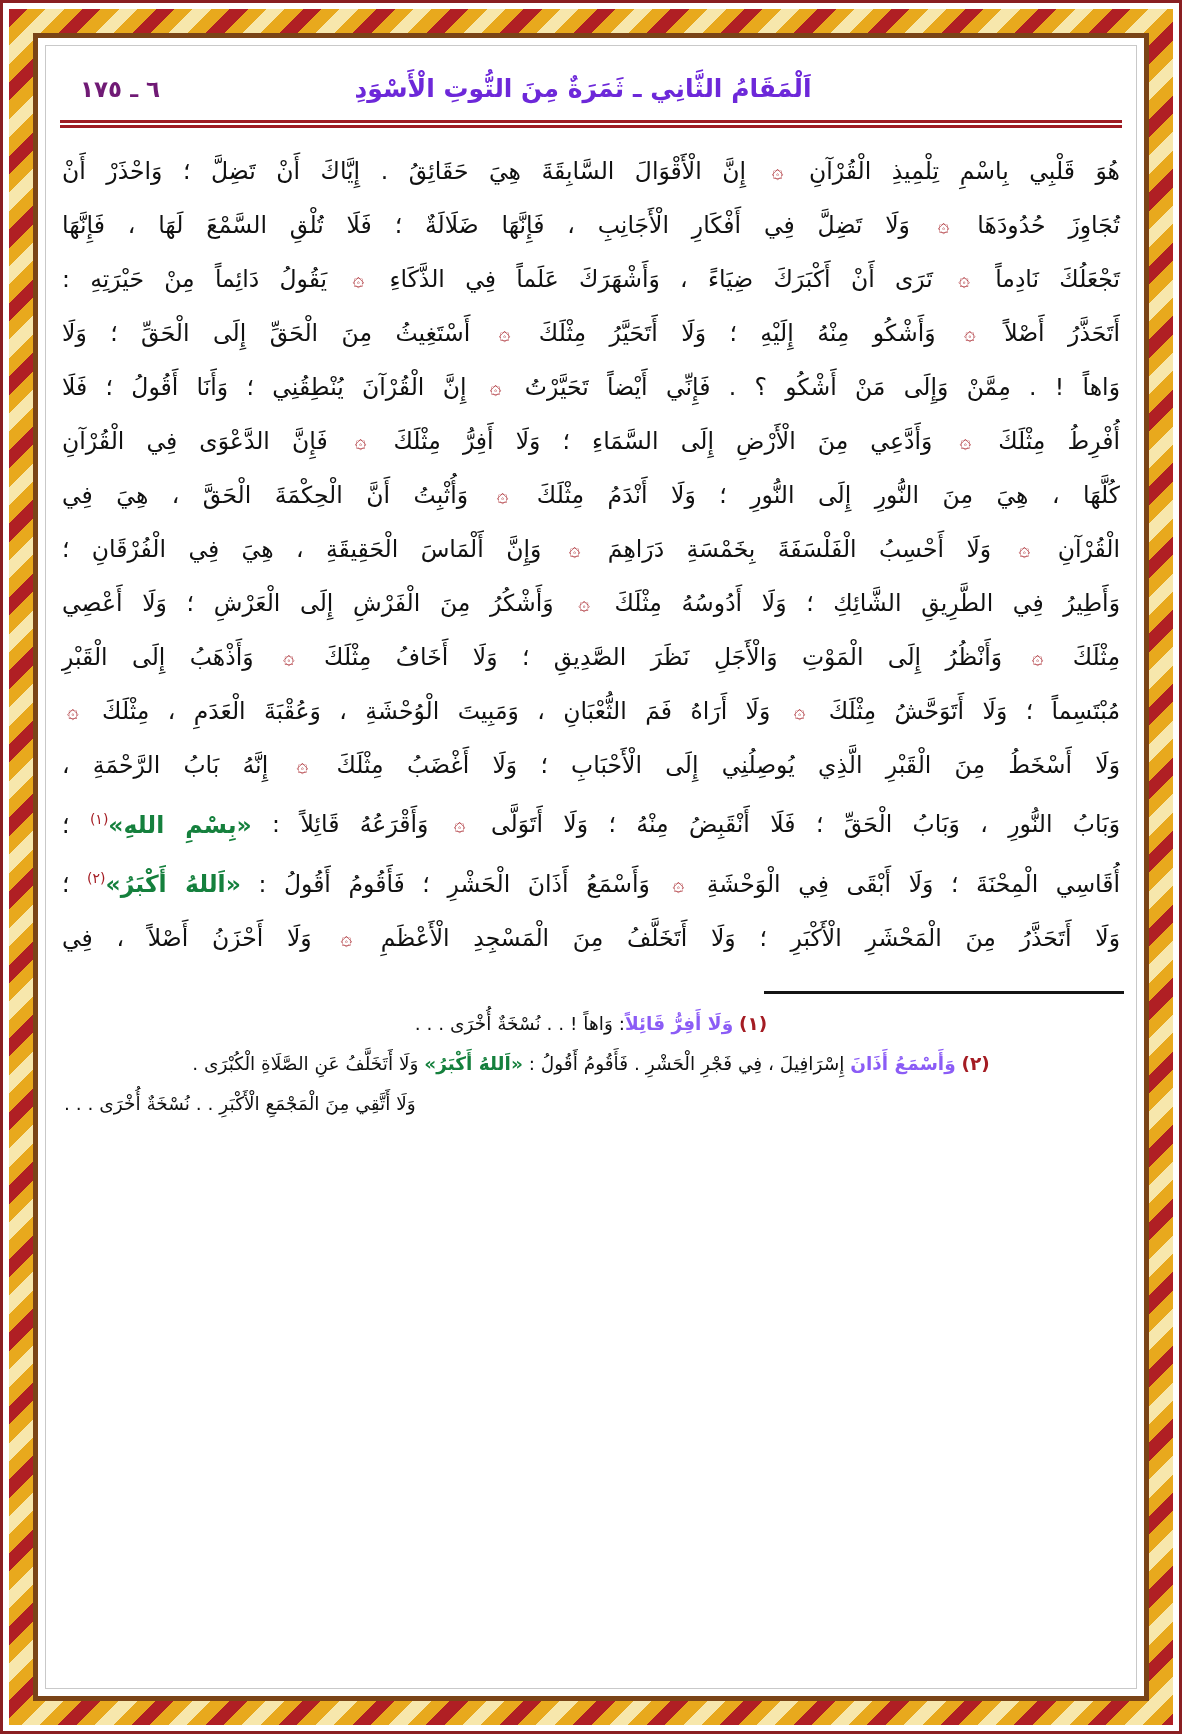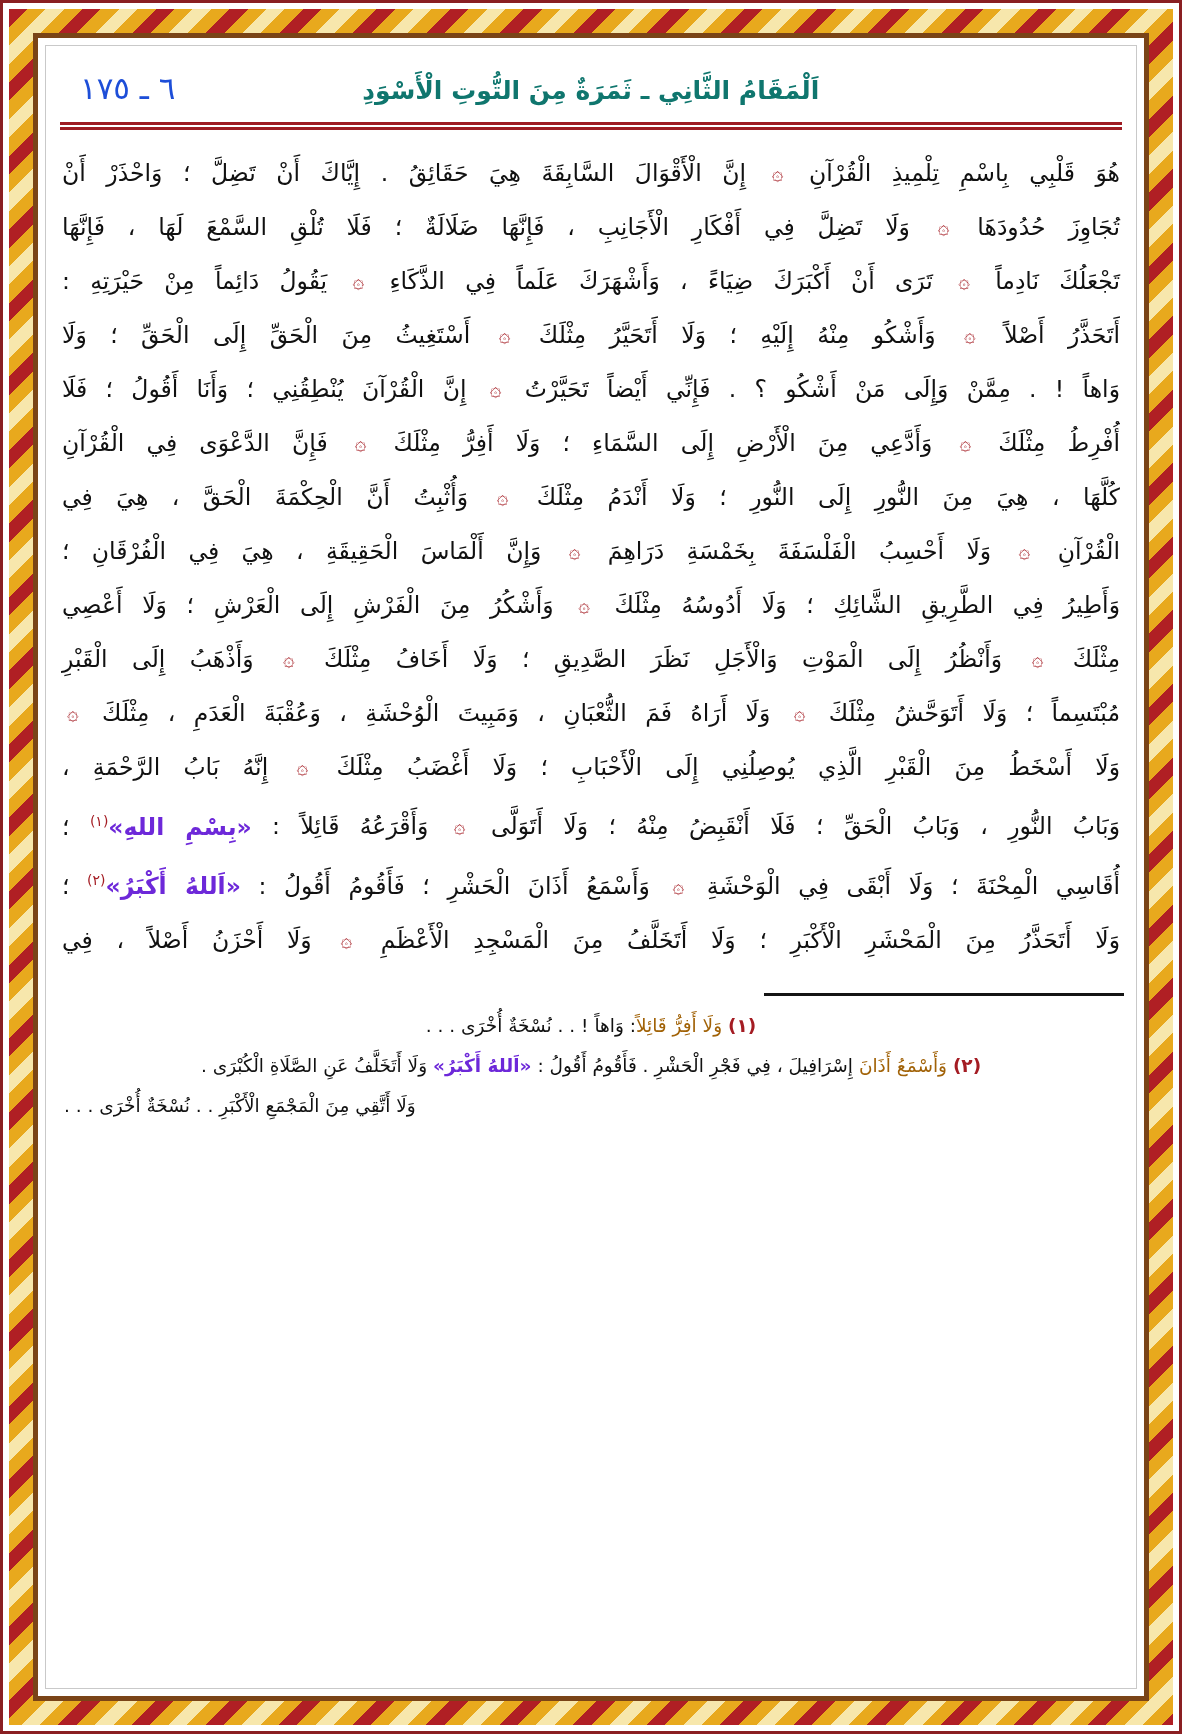--- a/index.html
+++ b/index.html
@@ -95,34 +95,34 @@
   .header-row {
     display: flex;
     flex-direction: row;
     align-items: baseline;
     justify-content: space-between;
     padding: 18px 8px 2px 8px;
     direction: rtl;
   }
 
   .header-title {
-    color: #0f766e;
+    color: #6d28d9;
     font-size: 25px;
     font-weight: bold;
     white-space: nowrap;
     line-height: 1.5;
     flex: 1 1 auto;
     text-align: center;
     padding-right: 110px;
   }
 
   .header-pageno {
-    color: #1d4ed8;
-    font-size: 31px;
-    font-weight: normal;
+    color: #701a75;
+    font-size: 23px;
+    font-weight: bold;
     white-space: nowrap;
     letter-spacing: 1px;
     flex: 0 0 auto;
     padding-left: 14px;
   }
 
   .header-rule {
     margin: 10px 2px 0 2px;
     border: 0;
     border-top: 3px solid #9e1b22;
@@ -158,21 +158,21 @@
 
   .rosette {
     color: #a41c23;
     font-size: 20px;
     padding: 0 5px;
     vertical-align: 1px;
     letter-spacing: 0;
   }
 
   .quoted {
-    color: #6d28d9;
+    color: #15803d;
     font-weight: bold;
   }
 
   sup.fn {
     color: #a41c23;
     font-size: 14px;
     vertical-align: super;
   }
 
   
@@ -202,22 +202,22 @@
   .footnotes .fn-line.indent {
     text-align: left;
   }
 
   .fn-mark {
     color: #a41c23;
     font-weight: bold;
   }
 
   .fn-lead {
-    color: #a16207;
-    font-weight: normal;
+    color: #8b5cf6;
+    font-weight: bold;
     margin-top: 9px;
   }
 </style>
 </head>
 <body>
 
 <div class="page">
 
   <div class="border-outer"></div>
   <div class="border-chain"></div>

